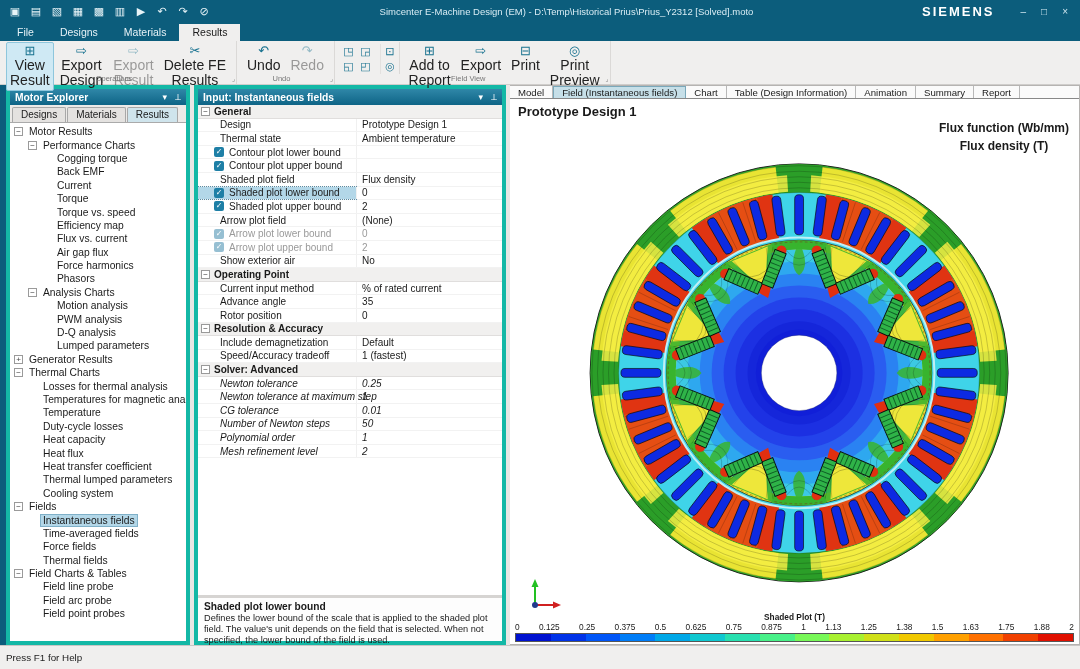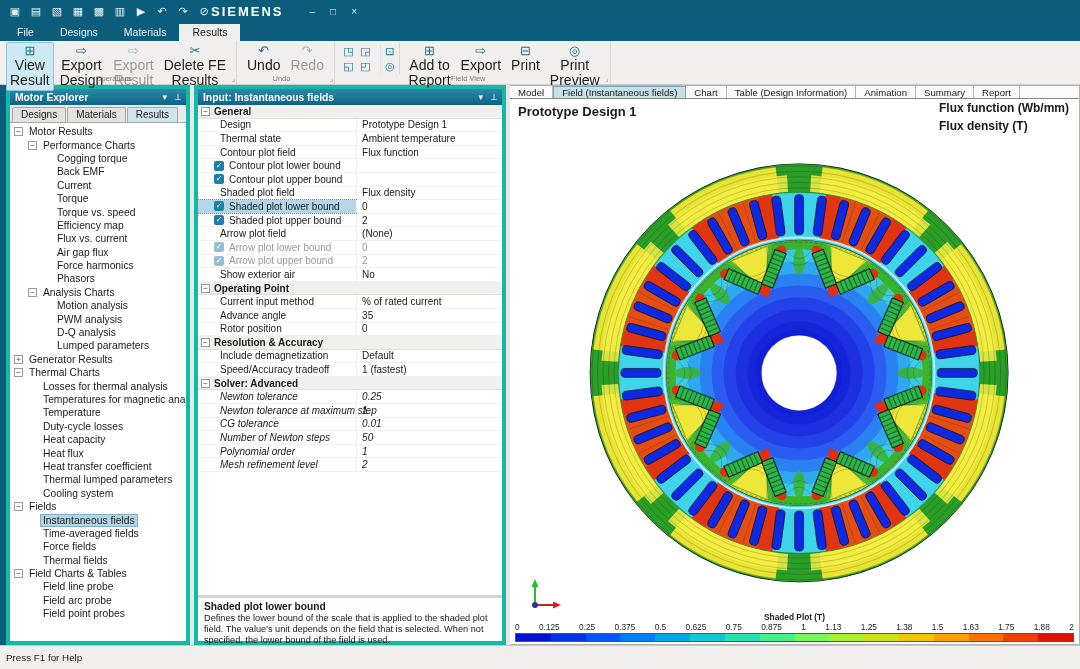--- a/index.html
+++ b/index.html
@@ -72,21 +72,21 @@
 
   .split{width:4px;background:#e9e7e5;flex:0 0 auto}
 
   
   .main{flex:1;display:flex;flex-direction:column;min-width:0;background:#fca5a5;border:1px solid #b5b3b1;border-left:none}
   .mtabs{height:13px;display:flex;align-items:stretch;background:#fafafa;border-bottom:1px solid #888;font-size:9.6px;flex:0 0 auto}
   .mtab{padding:0 8px;display:flex;align-items:center;border-right:1px solid #b8b8b8;white-space:nowrap}
   .mtab.active{background:#c6dfe8;border:1px solid #7aa8ba;border-bottom:none}
   .canvas{flex:1;position:relative;background:#fff;min-height:0;overflow:hidden}
   .dtitle{position:absolute;left:8px;top:5px;font-size:13px;font-weight:bold}
-  .legend{position:absolute;right:10px;top:0;text-align:left;font-weight:bold;font-size:12px;line-height:1.5}
+  .legend{position:absolute;right:10px;top:20px;text-align:center;font-weight:bold;font-size:12px;line-height:1.5}
   #motor-svg{position:absolute;left:0;top:0;width:100%;height:100%}
   .triad{position:absolute;left:18px;bottom:30px}
   .cbar{position:absolute;left:5px;right:5px;bottom:2px}
   .cbt{text-align:center;font-weight:bold;font-size:8.3px}
   .cbticks{display:flex;justify-content:space-between;font-size:8.3px;padding-bottom:1px}
   .cbbar{display:flex;height:9px;border:1px solid #555}
   .cbseg{flex:1}
 
   .statusbar{height:24px;background:#f0efee;border-top:1px solid #c9c7c5;font-size:9.8px;display:flex;align-items:center;padding-left:6px;flex:0 0 auto;color:#222}
 </style>
@@ -101,20 +101,21 @@
         <span class="ic">▤</span>
         <span class="ic">▧</span>
         <span class="ic">▦</span>
         <span class="ic">▩</span>
         <span class="ic">▥</span>
         <span class="ic">▶</span>
         <span class="ic">↶</span>
         <span class="ic">↷</span>
         <span class="ic">⊘</span>
       </div>
+    <div class="title">Simcenter E-Machine Design (EM) - D:\Temp\Historical Prius\Prius_Y2312 [Solved].moto</div>
     <div class="brand">SIEMENS</div>
     <div class="winbtns" id="winbtns">
         <span>–</span>
         <span>□</span>
         <span>×</span>
       </div>
   </div>
 
   <div class="menubar" id="ribbon-tabs">
       <div class="rtab">File</div>
@@ -381,26 +382,20 @@
             <div class="pname" style="padding-left: 22px;">
               <span>Design</span>
             </div>
             <div class="pval">Prototype Design 1</div>
           </div>
           <div class="prow">
             <div class="pname" style="padding-left: 22px;">
               <span>Thermal state</span>
             </div>
             <div class="pval">Ambient temperature</div>
-          </div>
-          <div class="prow">
-            <div class="pname" style="padding-left: 22px;">
-              <span>Contour plot field</span>
-            </div>
-            <div class="pval">Flux function</div>
           </div>
           <div class="prow">
             <div class="pname" style="padding-left: 16px;">
               <span class="cb">✓</span>
               <span>Contour plot lower bound</span>
             </div>
             <div class="pval"></div>
           </div>
           <div class="prow">
             <div class="pname" style="padding-left: 16px;">

